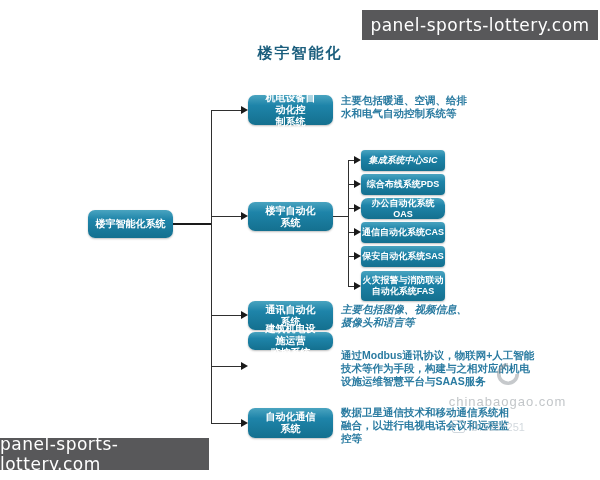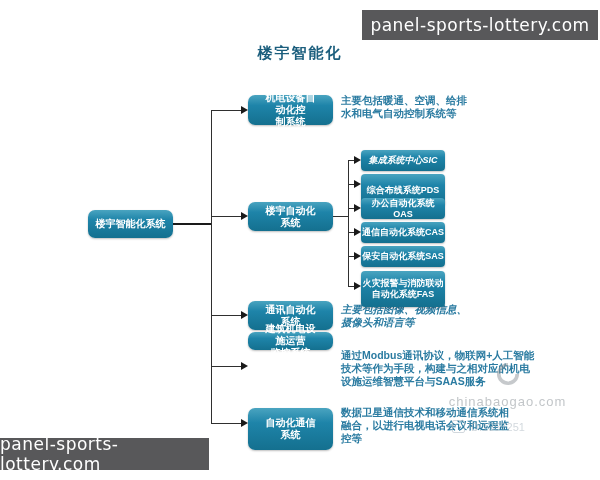--- a/index.html
+++ b/index.html
@@ -82,21 +82,21 @@
   <div class="arr" style="left:241px;top:362px;"></div>
   <div class="hline" style="left:211px;top:423px;width:30px;"></div>
   <div class="arr" style="left:241px;top:419px;"></div>
 
   <div class="node lvl1" style="top:95px;height:30px;">机电设备自动化控
 制系统</div>
   <div class="node lvl1" style="top:202px;height:29px;">楼宇自动化系统</div>
   <div class="node lvl1" style="top:301px;height:29px;">通讯自动化系统</div>
   <div class="node lvl1" style="top:332px;height:18px;">建筑机电设施运营
 监控系统</div>
-  <div class="node lvl1" style="top:408px;height:42px;">自动化通信系统</div>
+  <div class="node lvl1" style="top:408px;height:30px;">自动化通信系统</div>
 
   <div class="desc" style="left:341px;top:94px;width:130px;">主要包括暖通、空调、给排水和电气自动控制系统等</div>
   <div class="desc" style="left:341px;top:303px;width:130px;font-style:italic;">主要包括图像、视频信息、摄像头和语言等</div>
   <div class="desc" style="left:341px;top:349px;width:196px;">通过Modbus通讯协议，物联网+人工智能技术等作为手段，构建与之相对应的机电设施运维智慧平台与SAAS服务</div>
   <div class="desc" style="left:341px;top:406px;width:174px;">数据卫星通信技术和移动通信系统相融合，以进行电视电话会议和远程监控等</div>
 
   <div class="hline" style="left:333px;top:216px;width:15px;"></div>
   <div class="vline" style="left:348px;top:160px;height:126px;"></div>
   <div class="hline" style="left:348px;top:160px;width:6px;"></div>
   <div class="arr" style="left:354px;top:156px;"></div>
@@ -105,25 +105,25 @@
   <div class="hline" style="left:348px;top:208px;width:6px;"></div>
   <div class="arr" style="left:354px;top:204px;"></div>
   <div class="hline" style="left:348px;top:232px;width:6px;"></div>
   <div class="arr" style="left:354px;top:228px;"></div>
   <div class="hline" style="left:348px;top:256px;width:6px;"></div>
   <div class="arr" style="left:354px;top:252px;"></div>
   <div class="hline" style="left:348px;top:286px;width:6px;"></div>
   <div class="arr" style="left:354px;top:282px;"></div>
 
   <div class="node child" style="top:150px;height:21px;font-style:italic;">集成系统中心SIC</div>
-  <div class="node child" style="top:174px;height:32px;">综合布线系统PDS</div>
-  <div class="node child" style="top:198px;height:21px;">办公自动化系统OAS</div>
+  <div class="node child" style="top:174px;height:21px;">综合布线系统PDS</div>
+  <div class="node child" style="top:198px;height:21px;border-radius:7px;">办公自动化系统OAS</div>
   <div class="node child" style="top:222px;height:21px;">通信自动化系统CAS</div>
   <div class="node child" style="top:246px;height:21px;">保安自动化系统SAS</div>
-  <div class="node child" style="top:271px;height:36px;">火灾报警与消防联动
+  <div class="node child" style="top:271px;height:30px;">火灾报警与消防联动
 自动化系统FAS</div>
 
   <div class="brand">
     <div class="brand-row">
       <span style="display:inline-flex;">
         <svg width="24" height="24" viewBox="0 0 26 26">
           <path d="M13 3a10 10 0 1 0 10 10" fill="none" stroke="#8e959a" stroke-width="4"></path>
         </svg>
       </span>
     </div>

